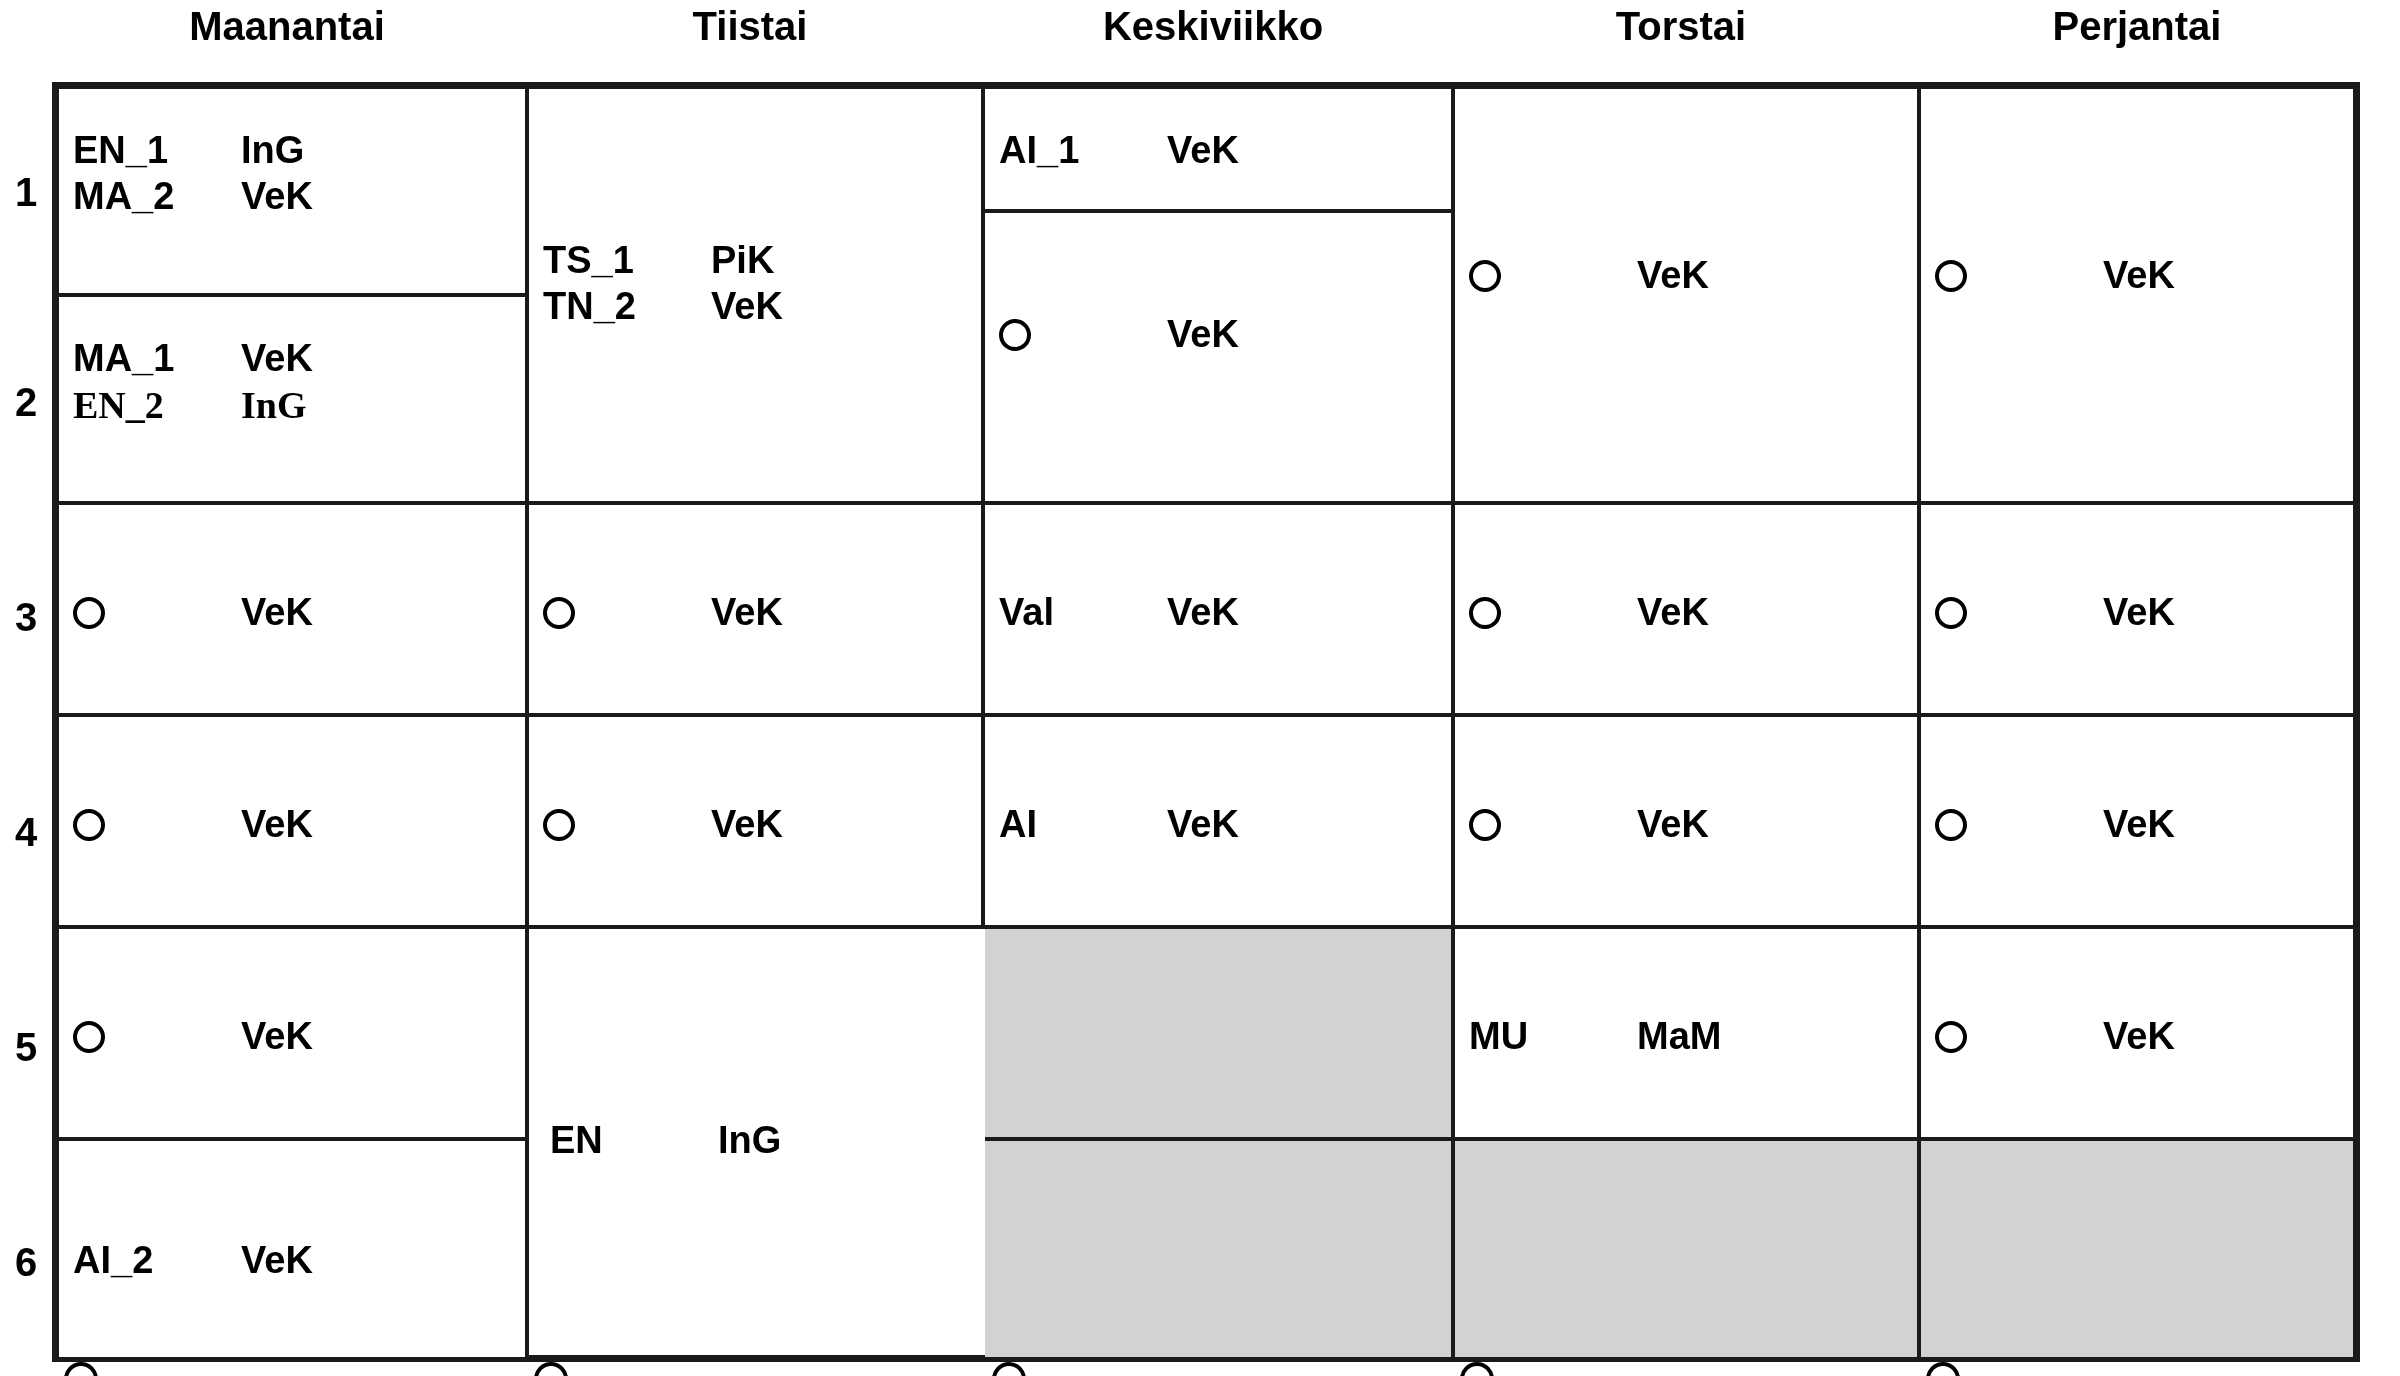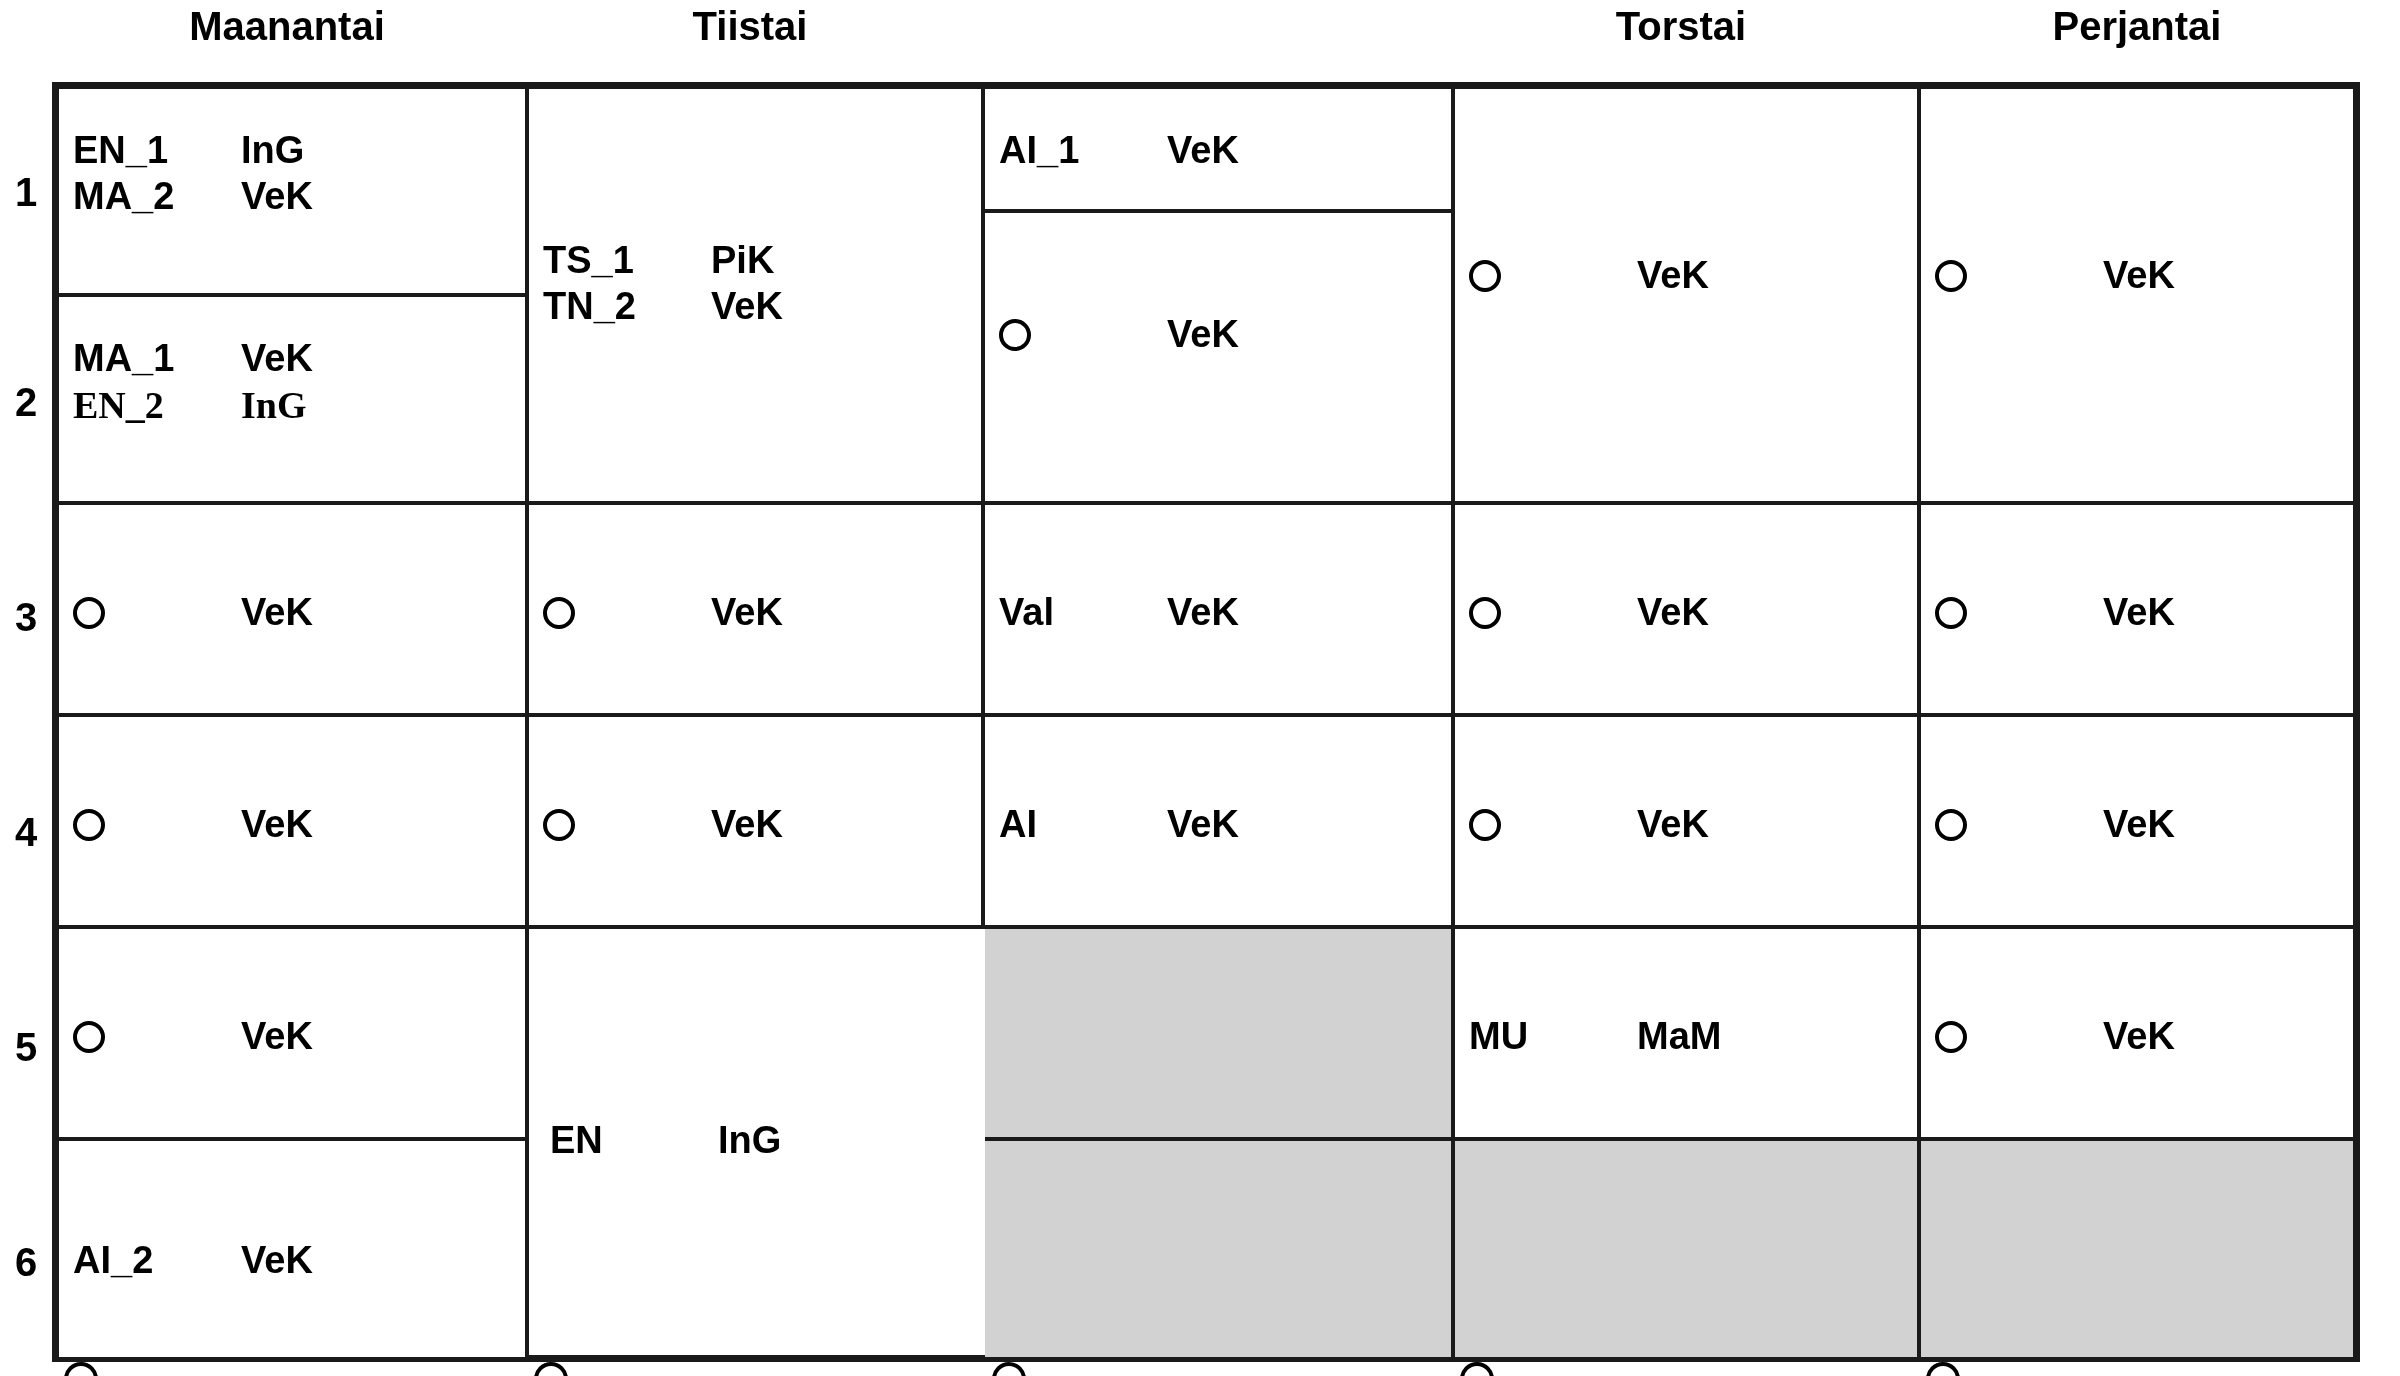--- a/index.html
+++ b/index.html
@@ -131,20 +131,21 @@
   }
 </style>
 </head>
 <body>
 
 <div class="sheet">
 
   <div class="dayheader">
     <div class="day" style="left:52px;  width:470px;">Maanantai</div>
     <div class="day" style="left:522px; width:456px;">Tiistai</div>
+    <div class="day" style="left:978px; width:470px;">Keskiviikko</div>
     <div class="day" style="left:1448px;width:466px;">Torstai</div>
     <div class="day" style="left:1914px;width:446px;">Perjantai</div>
   </div>
 
   <div class="hourcol">
     <div class="hour" style="top:90px;">1</div>
     <div class="hour" style="top:300px;">2</div>
     <div class="hour" style="top:515px;">3</div>
     <div class="hour" style="top:730px;">4</div>
     <div class="hour" style="top:945px;">5</div>

